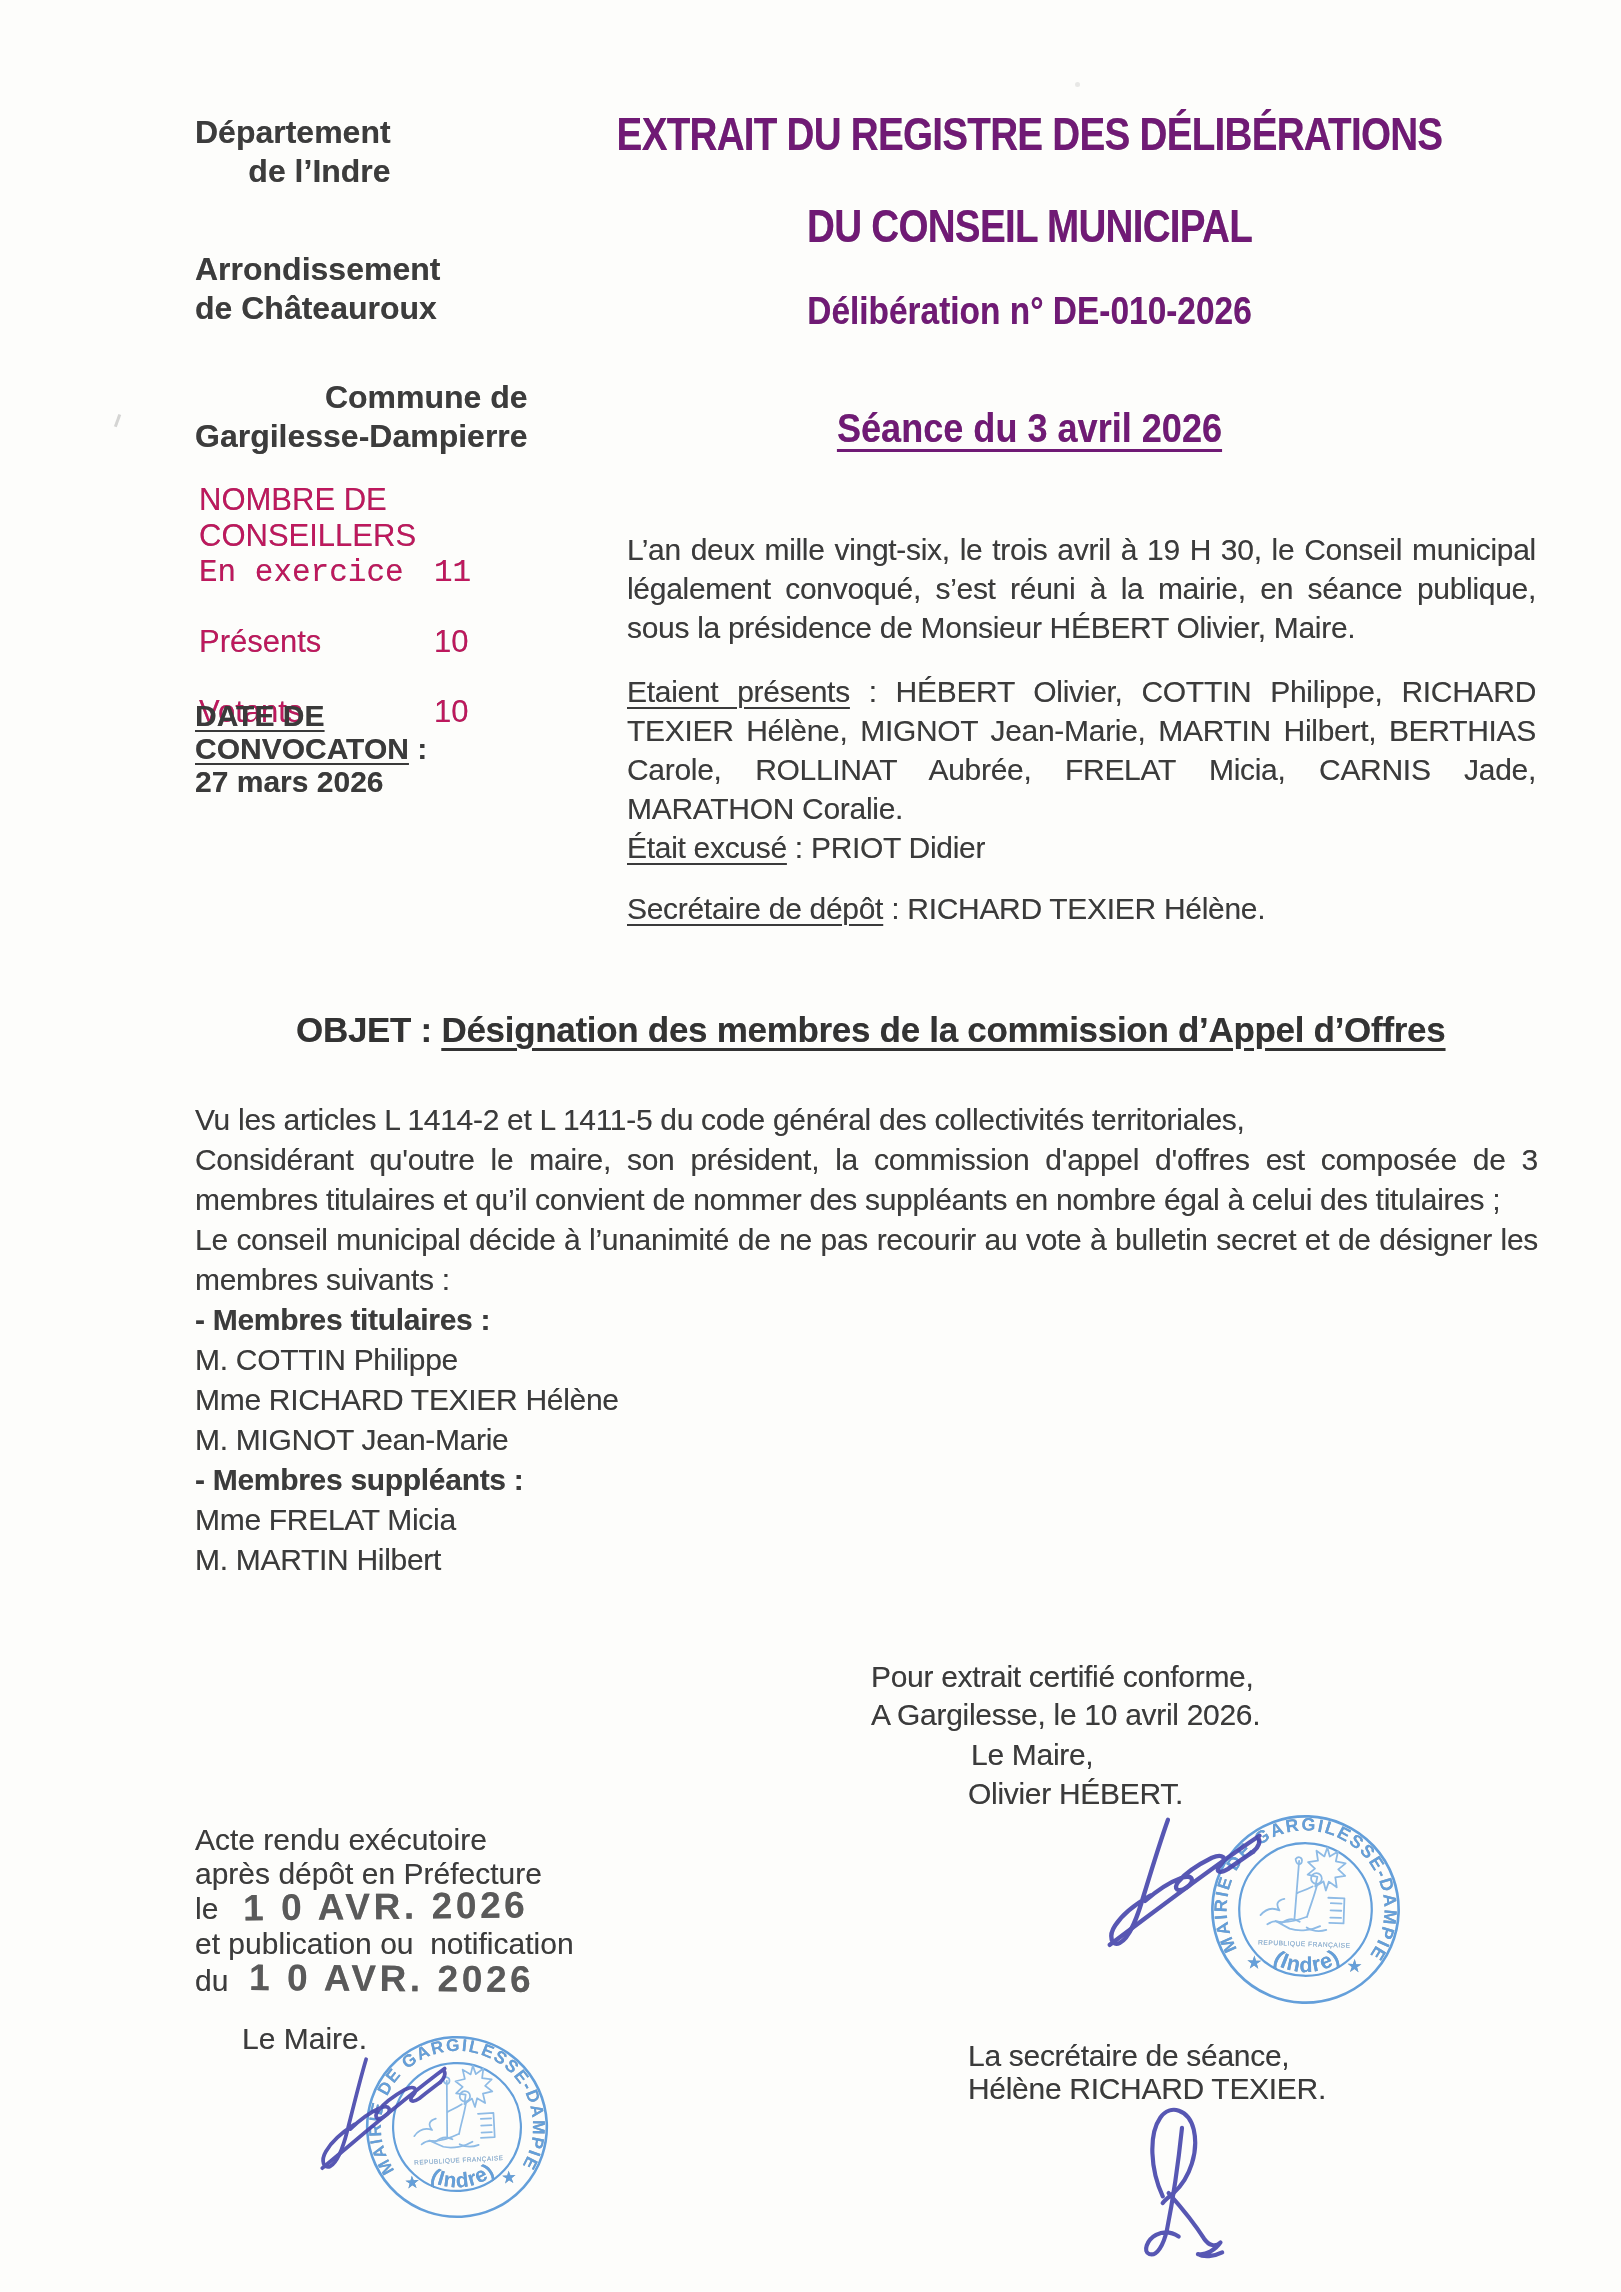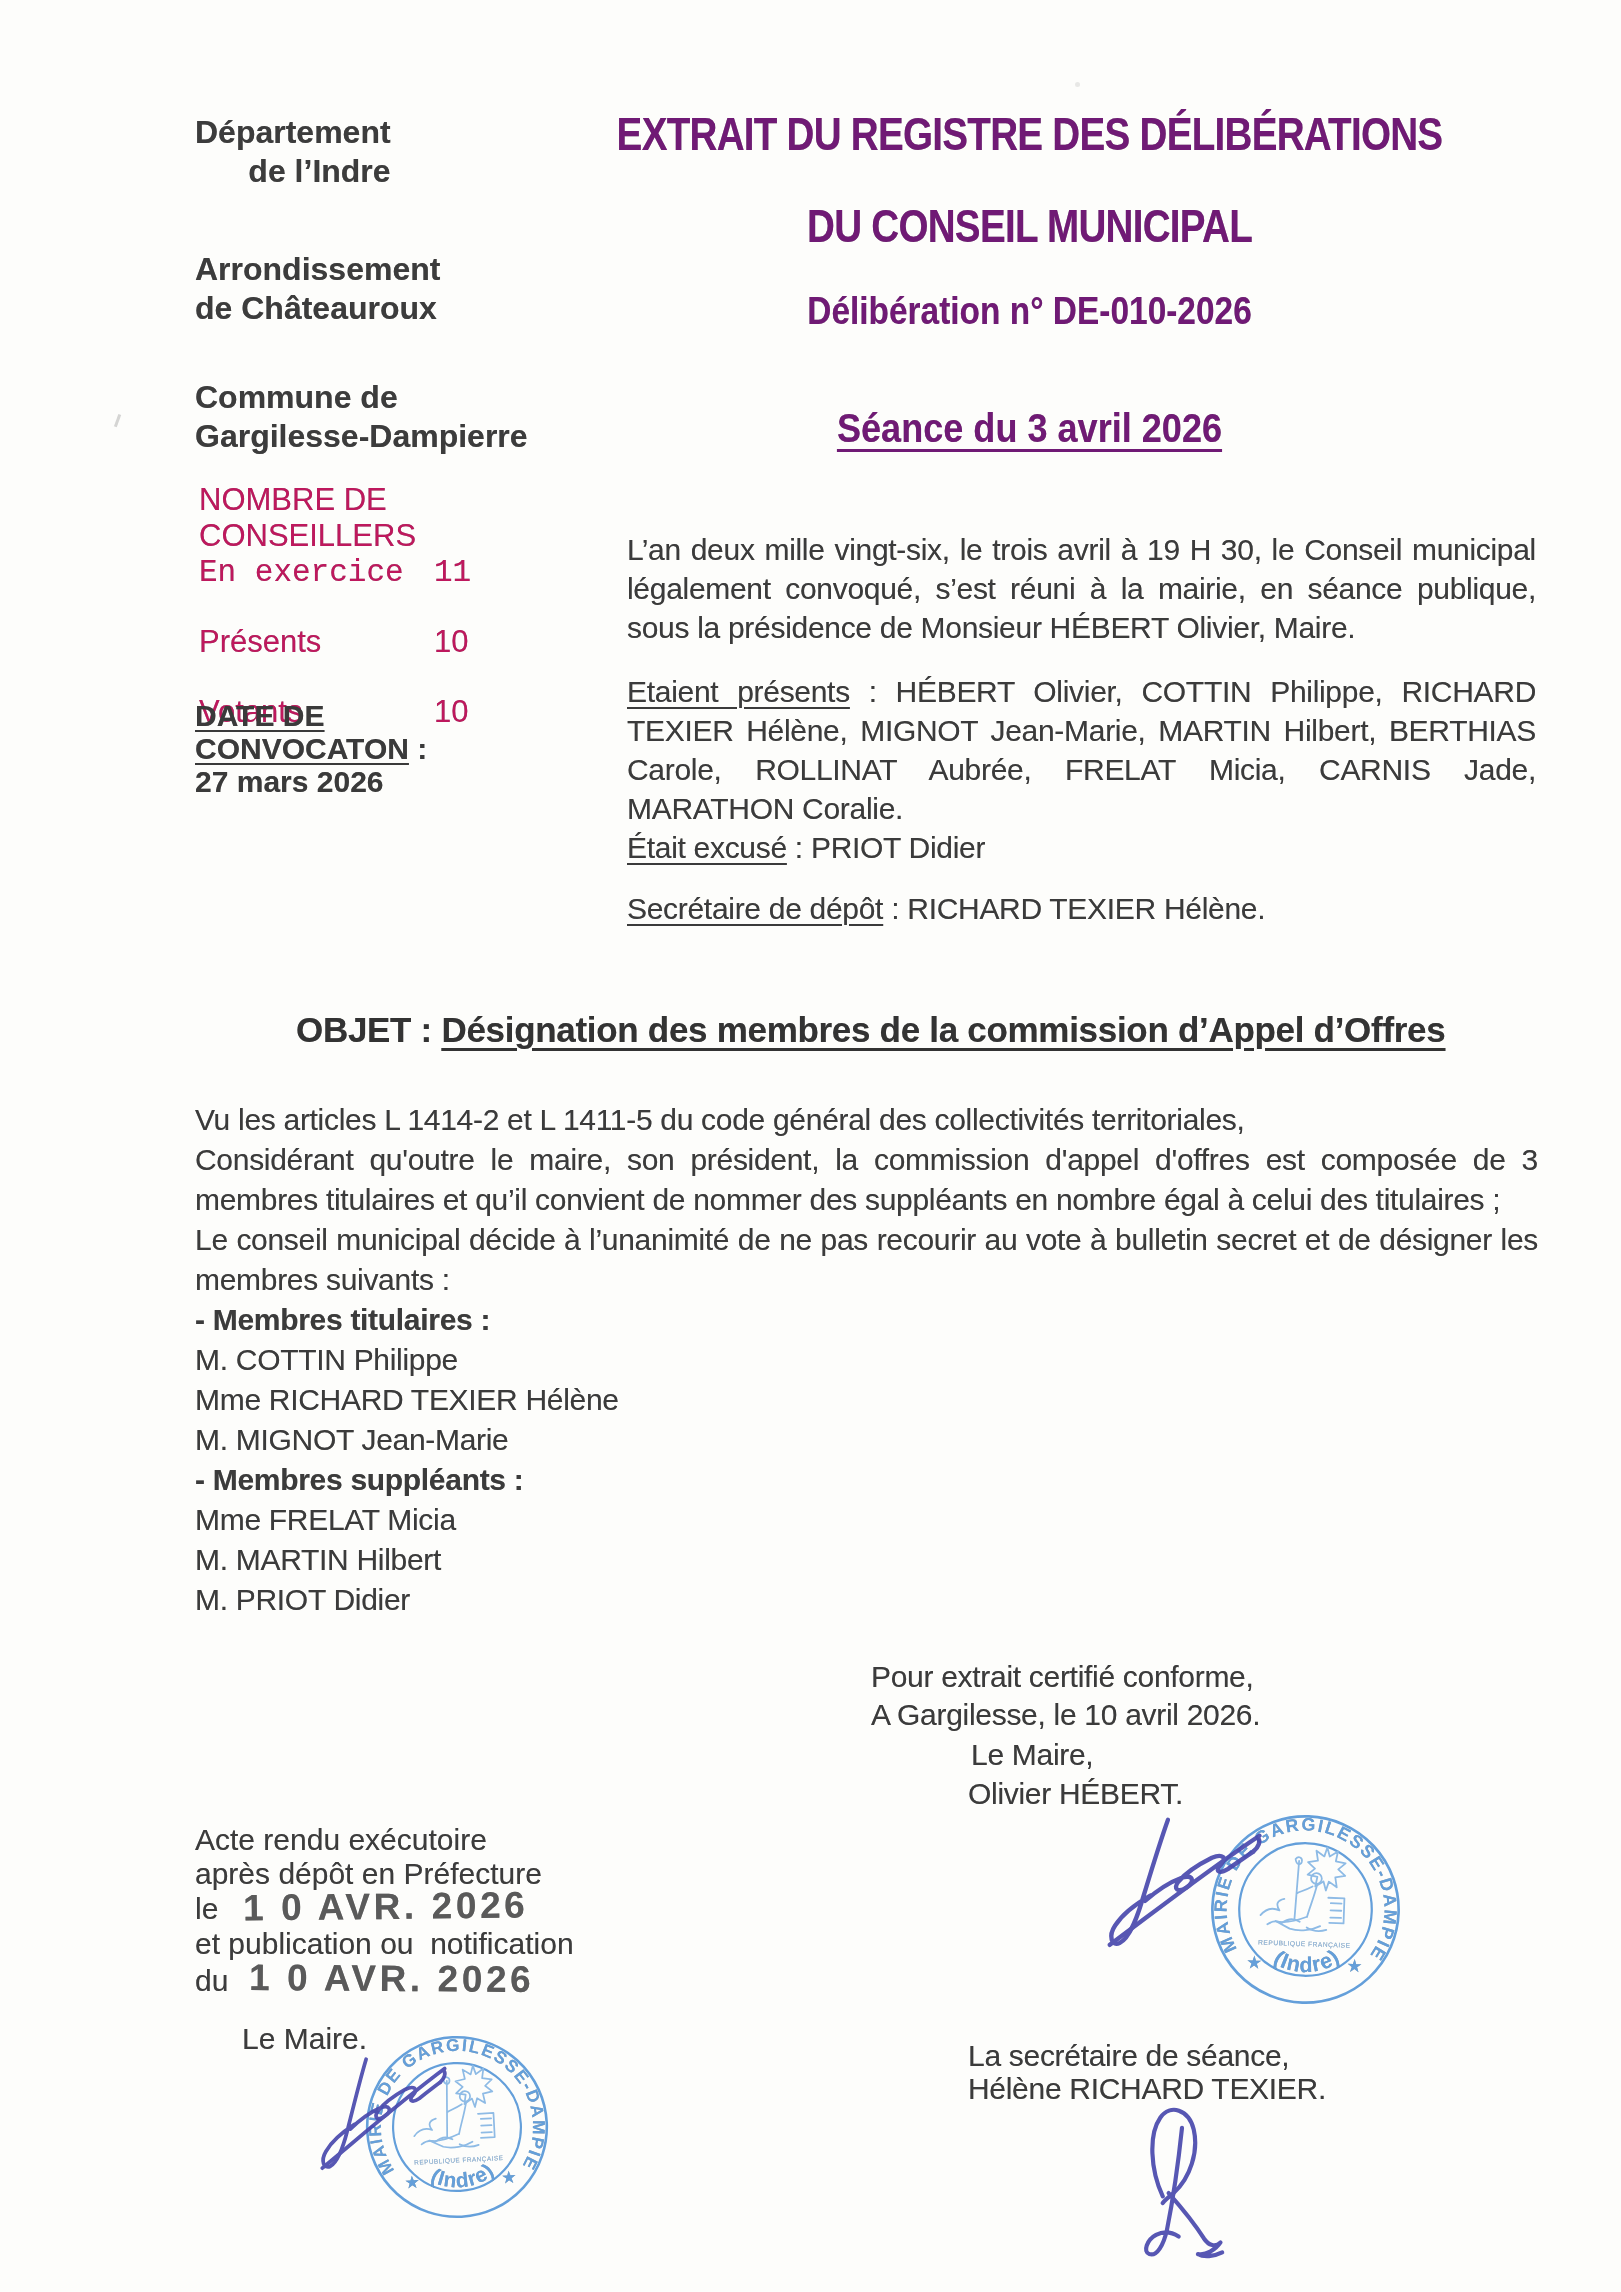--- a/index.html
+++ b/index.html
@@ -62,21 +62,21 @@
 <div class="page">
 
   <div class="abs hleft" style="left:195px;top:113px;text-align:right;">
     <div>Département</div>
     <div>de l’Indre</div>
   </div>
   <div class="abs hleft" style="left:195px;top:250px;">
     <div>Arrondissement</div>
     <div>de Châteauroux</div>
   </div>
-  <div class="abs hleft" style="left:195px;top:378px;">
+  <div class="abs hleft" style="left:195px;top:378px;text-align:right;">
     <div>Commune de</div>
     <div>Gargilesse-Dampierre</div>
   </div>
 
   <div class="abs title-center" style="top:107px;">
     <div class="t-main">EXTRAIT DU REGISTRE DES DÉLIBÉRATIONS</div>
   </div>
   <div class="abs title-center" style="top:199px;">
     <div class="t-main">DU CONSEIL MUNICIPAL</div>
   </div>
@@ -126,21 +126,20 @@
     <div>Vu les articles L 1414-2 et L 1411-5 du code général des collectivités territoriales,</div>
     <div>Considérant qu'outre le maire, son président, la commission d'appel d'offres est composée de 3 membres titulaires et qu’il convient de nommer des suppléants en nombre égal à celui des titulaires ;</div>
     <div>Le conseil municipal décide à l’unanimité de ne pas recourir au vote à bulletin secret et de désigner les membres suivants :</div>
     <div class="b">- Membres titulaires :</div>
     <div>M. COTTIN Philippe</div>
     <div>Mme RICHARD TEXIER Hélène</div>
     <div>M. MIGNOT Jean-Marie</div>
     <div class="b">- Membres suppléants :</div>
     <div>Mme FRELAT Micia</div>
     <div>M. MARTIN Hilbert</div>
-    <div>M. PRIOT Didier</div>
   </div>
 
   <div class="abs bodytxt" style="left:871px;top:1657px;">Pour extrait certifié conforme,</div>
   <div class="abs bodytxt" style="left:871px;top:1695px;">A Gargilesse, le 10 avril 2026.</div>
   <div class="abs bodytxt" style="left:971px;top:1735px;">Le Maire,</div>
   <div class="abs bodytxt" style="left:968px;top:1774px;">Olivier HÉBERT.</div>
 
   <div class="abs exec" style="left:195px;top:1823px;">Acte rendu exécutoire</div>
   <div class="abs exec" style="left:195px;top:1857px;">après dépôt en Préfecture</div>
   <div class="abs exec" style="left:195px;top:1886px;">

